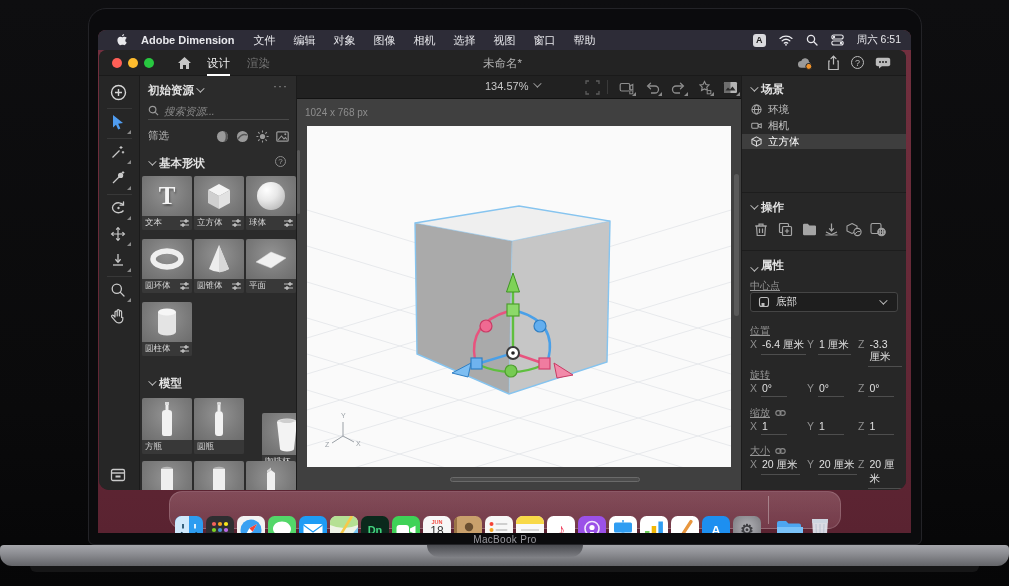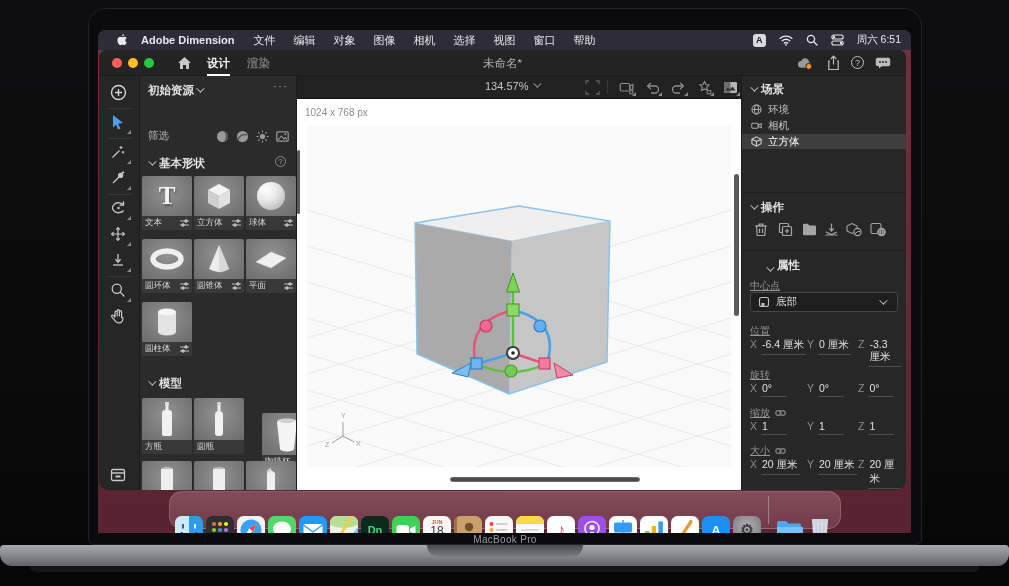--- a/index.html
+++ b/index.html
@@ -23,21 +23,21 @@
   .menu-item { padding:0 9px; }
   .appname { font-weight:bold; padding:0 10px 0 12px; }
   .menubar .right { margin-left:auto; display:flex; align-items:center; gap:13px; padding-right:10px; }
   .im-badge { width:13px; height:13px; background:#dadade; color:#222; font-size:9px; font-weight:bold; border-radius:3px; display:flex; align-items:center; justify-content:center; }
   .clock { font-size:10.5px; }
 
   
   .window { left:1px; top:20px; width:807px; height:440px; background:#242424; border-radius:8px 8px 10px 10px; overflow:hidden; }
   .titlebar { position:absolute; left:0; top:0; width:100%; height:26px; background:#232323; border-bottom:1px solid #1a1a1a; }
   .tl { position:absolute; top:8px; width:10px; height:10px; border-radius:50%; }
-  .tab { position:absolute; top:0; height:26px; line-height:26px; font-size:11.5px;font-weight:bold; }
+  .tab { position:absolute; top:0; height:26px; line-height:26px; font-size:11.5px; }
   .tab.active { color:#f0f0f0; border-bottom:2px solid #fff; }
   .tab.inactive { color:#777; }
   .doc-title { position:absolute; top:0; left:0; width:100%; text-align:center; line-height:26px; font-size:11.5px; color:#b4b4b4; pointer-events:none; }
 
   
   .rail { position:absolute; left:0; top:26px; width:41px; height:414px; background:#262626; border-right:1px solid #1b1b1b; }
   .rail-btn { position:absolute; left:11px; width:19px; height:19px; color:#c9c9c9; }
   .rail-sep { position:absolute; left:8px; width:25px; height:1px; background:#383838; }
   .sub-mark { position:absolute; right:-2px; bottom:-1px; width:0; height:0; border-left:4px solid transparent; border-bottom:4px solid #8a8a8a; }
 
@@ -50,21 +50,21 @@
   .search-row input::placeholder { color:#8a8a8a; }
   .filter-row { position:absolute; left:8px; top:52px; width:141px; height:16px; display:flex; align-items:center; color:#b9b9b9; font-size:10.5px; }
   .filter-icons { margin-left:auto; display:flex; gap:7px; }
   .tile { position:absolute; width:50px; background:#3a3a3a; border-radius:2px; overflow:hidden; }
   .thumb { width:50px; height:40px; background:radial-gradient(ellipse at 50% 40%, #939393 0%, #7a7a7a 60%, #6c6c6c 100%); display:flex; align-items:center; justify-content:center; }
   .tile-label { height:14px; background:#383838; color:#d8d8d8; font-size:8.5px; display:flex; align-items:center; padding:0 3px; }
   .tile-label .sl { margin-left:auto; }
   .sec-help { position:absolute; right:10px; width:11px; height:11px; border:1px solid #8a8a8a; border-radius:50%; color:#9a9a9a; font-size:8px; text-align:center; line-height:10px; }
 
   
-  .canvas { position:absolute; left:198px; top:26px; width:444px; height:414px; background:#ffffff; }
+  .canvas { position:absolute; left:198px; top:26px; width:444px; height:414px; background:#404040; }
   .canvas-topbar { position:absolute; left:0; top:0; width:100%; height:23px; background:#212121; border-bottom:1px solid #121212; }
   .zoom-ctl { position:absolute; left:188px; top:4px; color:#c7c7c7; font-size:11px; display:flex; align-items:center; gap:5px; }
   .cicon { position:absolute; top:4px; width:15px; height:15px; color:#8d8d8d; }
   .size-label { position:absolute; left:8px; top:31px; color:#8d8d8d; font-size:10px; }
   .artboard { position:absolute; left:10px; top:50px; width:424px; height:341px; background:#fafafa; }
   .sb { position:absolute; background:#5a5a5a; border-radius:3px; }
 
   
   .rpanel { position:absolute; left:642px; top:26px; width:165px; height:414px; background:#272727; border-left:1px solid #1b1b1b; color:#d6d6d6; }
   .r-sep { position:absolute; left:0; width:165px; height:1px; background:#1d1d1d; }
@@ -267,20 +267,27 @@
         </span>
       </div>
 
       <div class="assets">
         <div class="abs" style="left:8px; top:7px; display:flex; align-items:center;">
           <span class="panel-h">初始资源</span>
             <span class="chev"></span>
         </div>
         <span class="abs" style="right:8px; top:3px; color:#9a9a9a; font-size:12px; letter-spacing:1px;">···</span>
 
+        <div class="search-row">
+          <svg width="11" height="11" viewBox="0 0 12 12" fill="none" stroke="#9a9a9a" stroke-width="1.3">
+              <circle cx="5" cy="5" r="3.6"></circle>
+              <line x1="8" y1="8" x2="11" y2="11"></line>
+            </svg>
+          <input placeholder="搜索资源..." style="">
+        </div>
 
         <div class="filter-row">
           <span>筛选</span>
           <span class="filter-icons">
             <svg width="13" height="13" viewBox="0 0 13 13">
                 <circle cx="6.5" cy="6.5" r="5.5" fill="#9a9a9a"></circle>
                 <path d="M6.5,1 A5.5,5.5 0 0 1 6.5,12 A3.2,5.5 0 0 0 6.5,1 Z" fill="#555"></path>
               </svg>
             <svg width="13" height="13" viewBox="0 0 13 13">
                 <circle cx="6.5" cy="6.5" r="5.5" fill="#9a9a9a"></circle>
@@ -703,21 +710,21 @@
           <svg width="16" height="15" viewBox="0 0 16 15" fill="none" stroke="currentColor" stroke-width="1.1">
               <rect x="1" y="1.5" width="10" height="10" rx="1.5"></rect>
               <circle cx="11.5" cy="10" r="3.8" fill="#272727"></circle>
               <circle cx="11.5" cy="10" r="3"></circle>
               <ellipse cx="11.5" cy="10" rx="1.2" ry="3"></ellipse>
               <line x1="8.5" y1="10" x2="14.5" y2="10"></line>
             </svg>
         </span>
 
         <div class="r-sep" style="top:174px;"></div>
-        <div class="abs" style="left:24px; top:182px; display:flex; align-items:flex-end;">
+        <div class="abs" style="left:8px; top:182px; display:flex; align-items:flex-end;">
           <span class="chev" style="margin-left:0;"></span>
             <span class="panel-h">属性</span>
         </div>
 
         <span class="plabel" style="left:8px; top:203px;">中心点</span>
         <div class="pivot-box">
           <svg width="12" height="12" viewBox="0 0 12 12" fill="none" stroke="#bdbdbd" stroke-width="1.1">
               <rect x="1.5" y="1.5" width="9" height="9" rx="2"></rect>
               <rect x="3.5" y="7" width="3" height="3" fill="#bdbdbd" stroke="none"></rect>
             </svg>
@@ -726,21 +733,21 @@
         </div>
 
         <span class="plabel" style="left:8px; top:248px;">位置</span>
         <div class="prow" style="top:262px;">
           <span class="pcell" style="left:0;">
               <span class="ax">X</span>
               <span class="val">-6.4 厘米</span>
             </span>
           <span class="pcell" style="left:57px;">
               <span class="ax">Y</span>
-              <span class="val">0 厘米</span>
+              <span class="val">1 厘米</span>
             </span>
           <span class="pcell" style="left:108px;">
               <span class="ax">Z</span>
               <span class="val">-3.3 厘米</span>
             </span>
         </div>
 
         <span class="plabel" style="left:8px; top:292px;">旋转</span>
         <div class="prow" style="top:306px;">
           <span class="pcell" style="left:0;">

